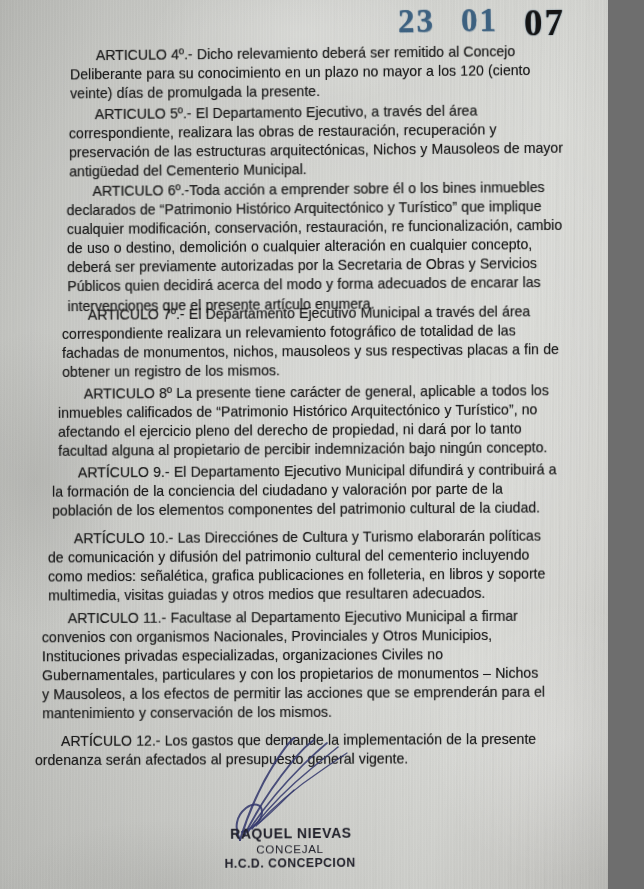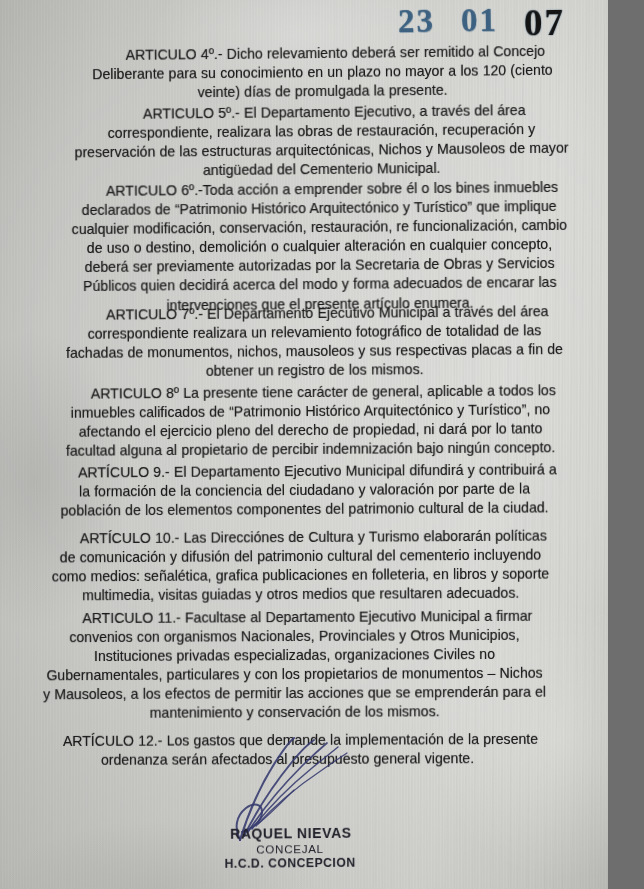--- a/index.html
+++ b/index.html
@@ -107,21 +107,20 @@
   .date-stamp .grp { filter: blur(.22px); }
   .date-stamp .grp.heavy { color: #000000; font-size: 37px; text-shadow: 0 0 1.4px rgba(31,77,120,.85); }
 
   
   .body-text {
     position: absolute;
     left: 0;
     top: 0;
     width: 644px;
     height: 889px;
-    text-align: center;
   }
 
   p.art {
     position: absolute;
     margin: 0;
     font-size: 14.1px;
     line-height: 19.1px;
     color: #1a1a1a;
     text-indent: 26px;
     width: 505px;

